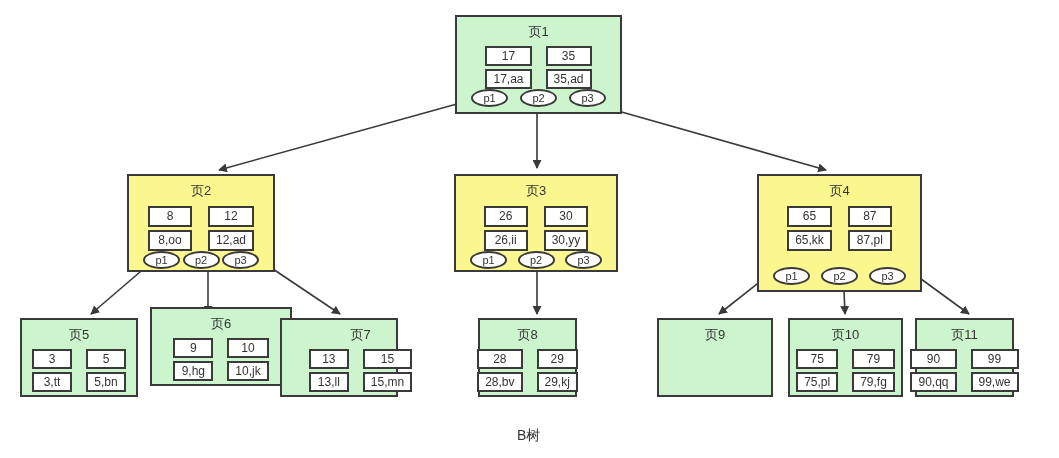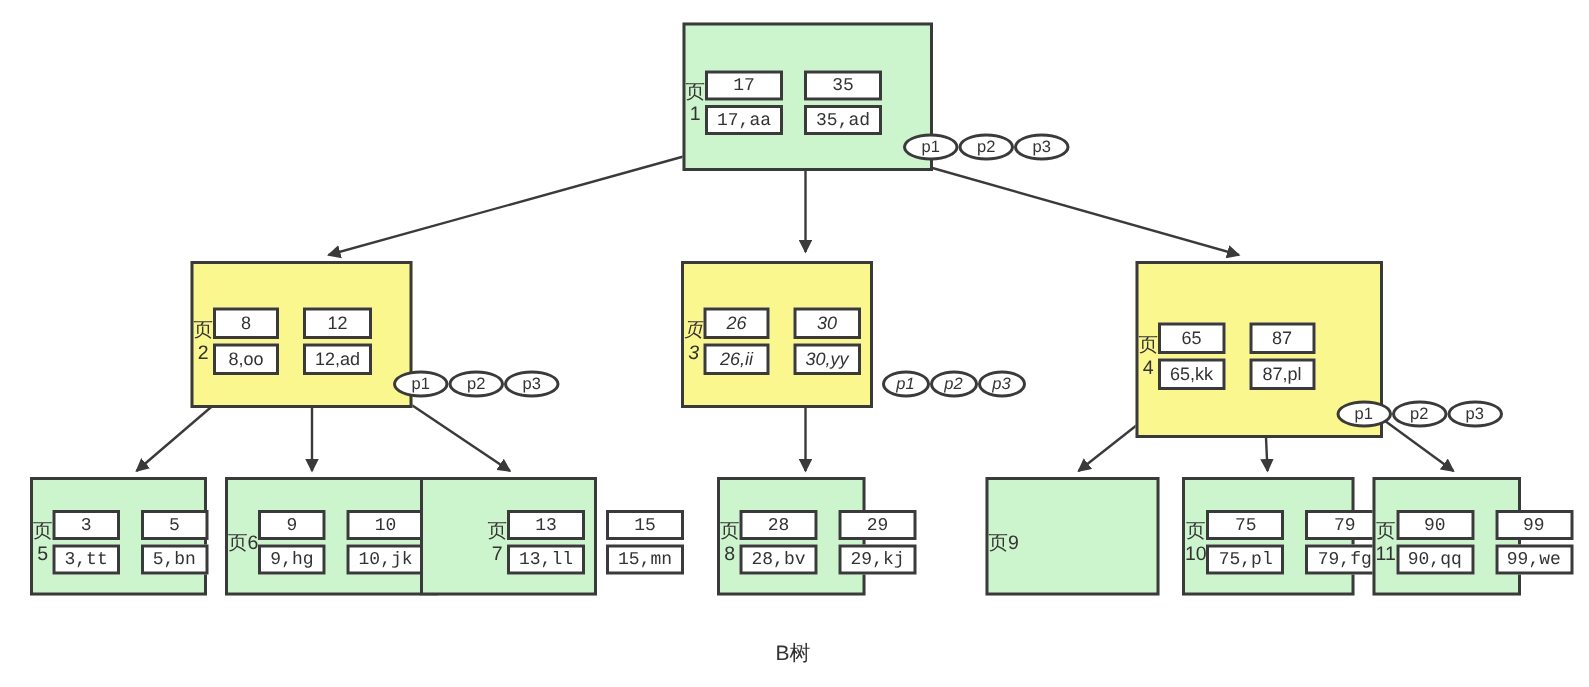--- a/index.html
+++ b/index.html
@@ -15,33 +15,33 @@
   .canvas{
     position:relative;
     width:1059px;height:458px;
     background:var(--background);
     overflow:hidden;
   }
   .edges{position:absolute;left:0;top:0;width:1059px;height:458px;}
   .node{
     position:absolute;
     border:2px solid var(--border);
-    display:flex;flex-direction:row;align-items:center;
+    display:flex;flex-direction:column;align-items:center;
   }
   .node.internal{background:var(--internal-fill);}
   .node.leaf{background:var(--leaf-fill);}
   .node-title{
     font-size:13px;line-height:15px;
     padding-top:7px;text-align:center;
   }
   .keys{
     display:flex;gap:16px;justify-content:center;
     margin-top:8px;
   }
-  .leaf .keys{margin-top:7px;gap:14px;font-family:Liberation Mono, monospace;}
+  .leaf .keys{margin-top:7px;gap:14px;}
   .keypair{display:flex;flex-direction:column;gap:3px;}
   .kcell{
     background:var(--cell-fill);
     border:2px solid var(--border);
     min-width:44px;
     padding:0 6px;
     font-size:12px;line-height:17px;
     text-align:center;
     white-space:nowrap;
   }
@@ -120,21 +120,21 @@
         <div class="kcell">12,ad</div>
       </div>
     </div>
     <div class="pointers">
       <span class="ptr">p1</span>
       <span class="ptr">p2</span>
       <span class="ptr">p3</span>
     </div>
   </div>
 
-  <div class="node internal" style="left:454px;top:174px;width:128px;height:98px;font-style:italic;">
+  <div class="node internal" style="left:454px;top:174px;width:164px;height:98px;">
     <div class="node-title">页3</div>
     <div class="keys">
       <div class="keypair">
         <div class="kcell">26</div>
         <div class="kcell">26,ii</div>
       </div>
       <div class="keypair">
         <div class="kcell">30</div>
         <div class="kcell">30,yy</div>
       </div>
@@ -172,21 +172,21 @@
         <div class="kcell">3</div>
         <div class="kcell">3,tt</div>
       </div>
       <div class="keypair">
         <div class="kcell">5</div>
         <div class="kcell">5,bn</div>
       </div>
     </div>
   </div>
 
-  <div class="node leaf" style="left:150px;top:318px;width:142px;height:79px;">
+  <div class="node leaf" style="left:150px;top:307px;width:142px;height:79px;">
     <div class="node-title">页6</div>
     <div class="keys">
       <div class="keypair">
         <div class="kcell">9</div>
         <div class="kcell">9,hg</div>
       </div>
       <div class="keypair">
         <div class="kcell">10</div>
         <div class="kcell">10,jk</div>
       </div>

